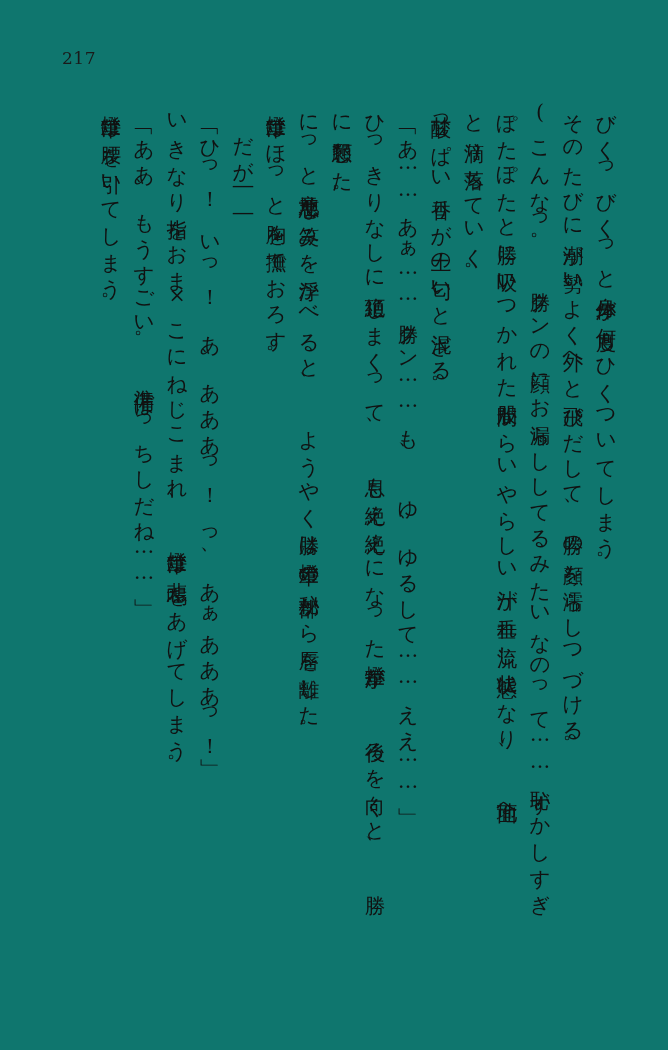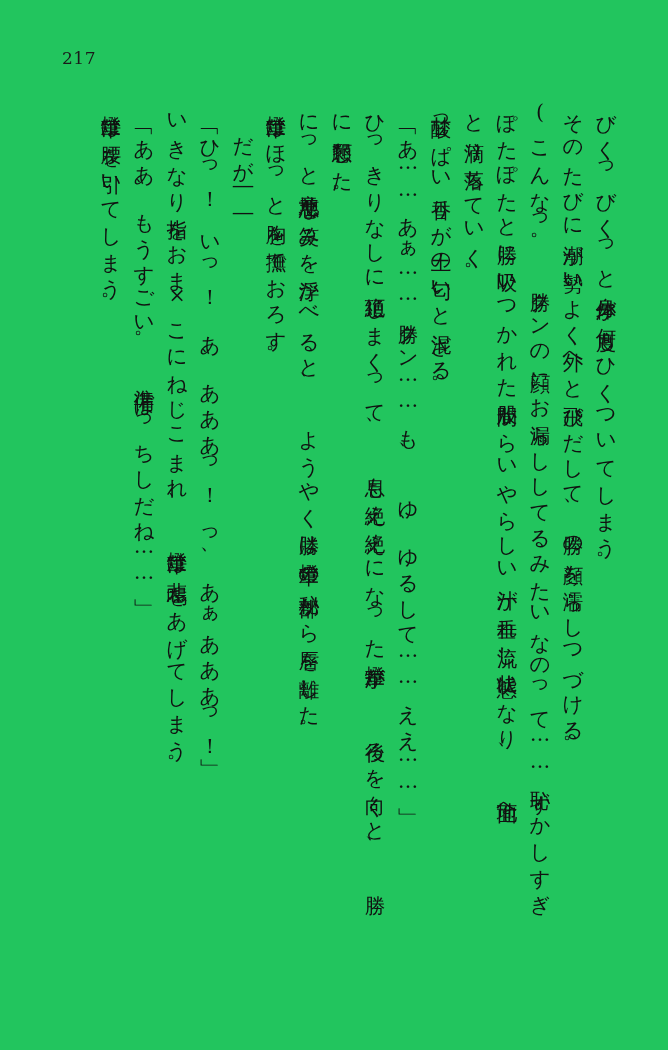--- a/index.html
+++ b/index.html
@@ -11,21 +11,21 @@
     width: 668px;
     height: 1050px;
     position: relative;
     font-family: "DejaVu Serif", "Liberation Serif", serif;
     color: #111111;
     overflow: hidden;
   }
   #page {
     position: absolute;
     inset: 0;
-    background: #22c55e;
+    background: #0f766e;
   }
   #page-number {
     position: absolute;
     top: 48px;
     left: 62px;
     font-size: 17px;
     letter-spacing: 0.5px;
     color: #1a1a1a;
     font-family: "DejaVu Serif", "Liberation Serif", serif;
   }

